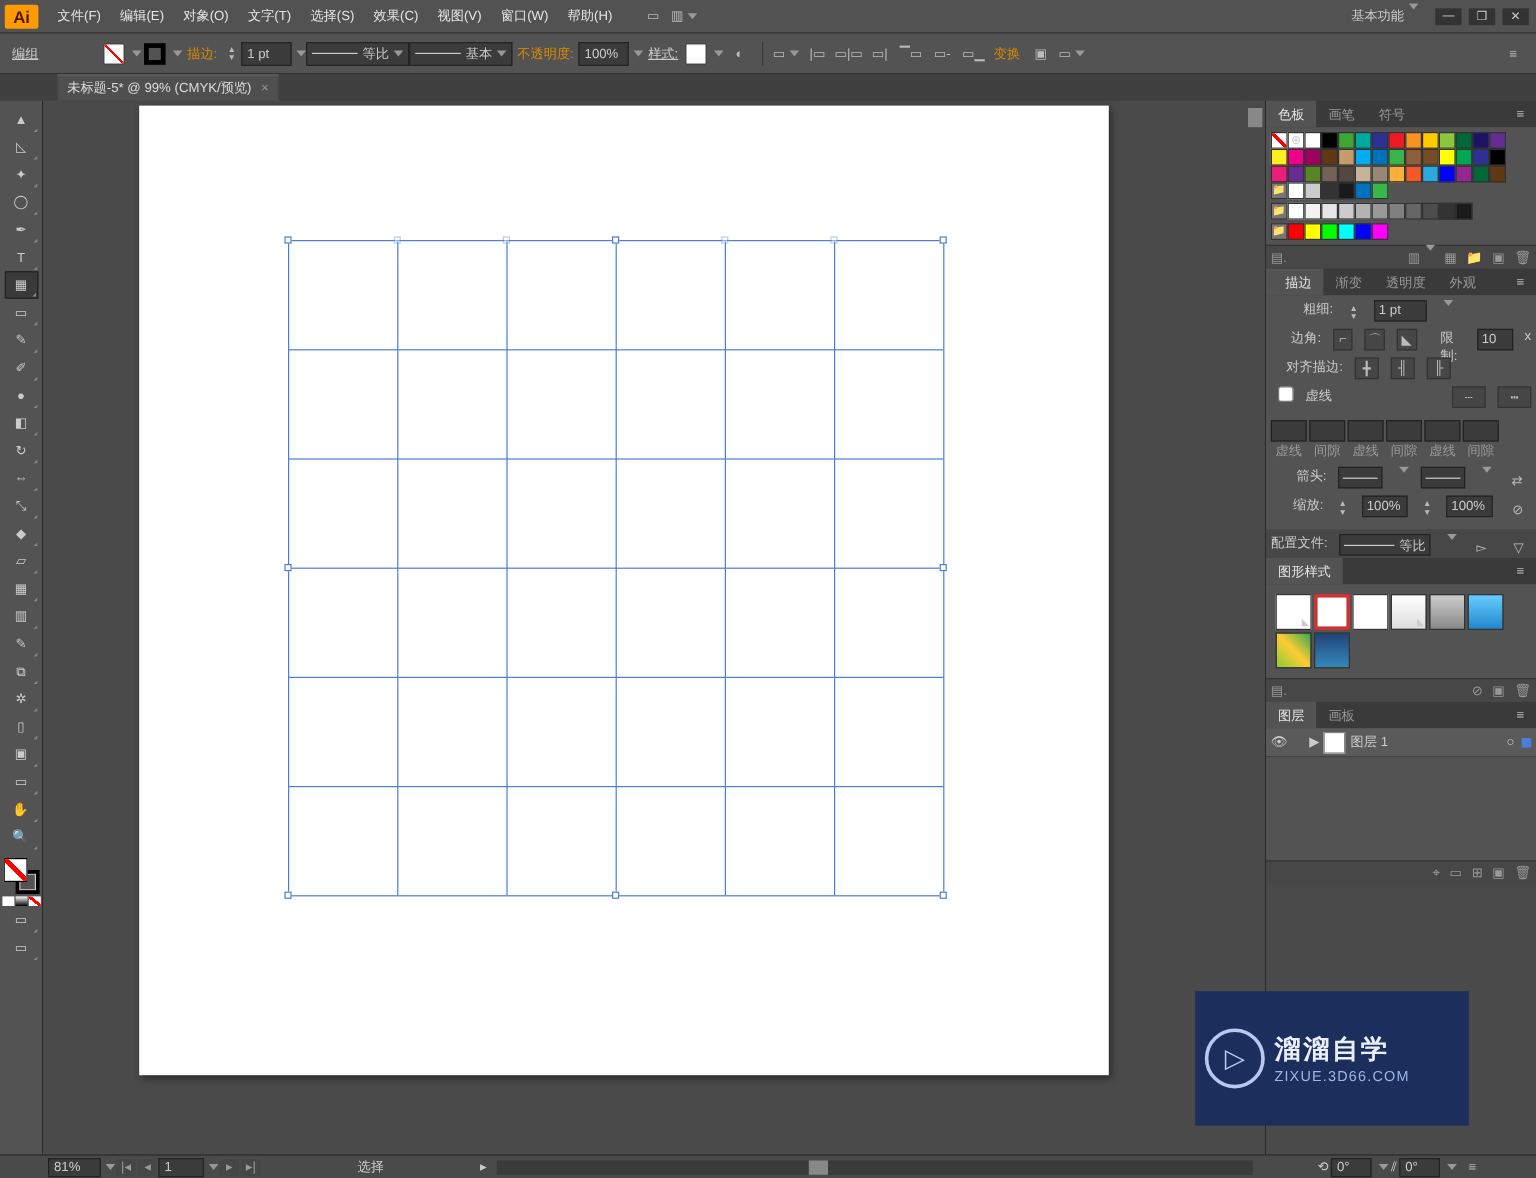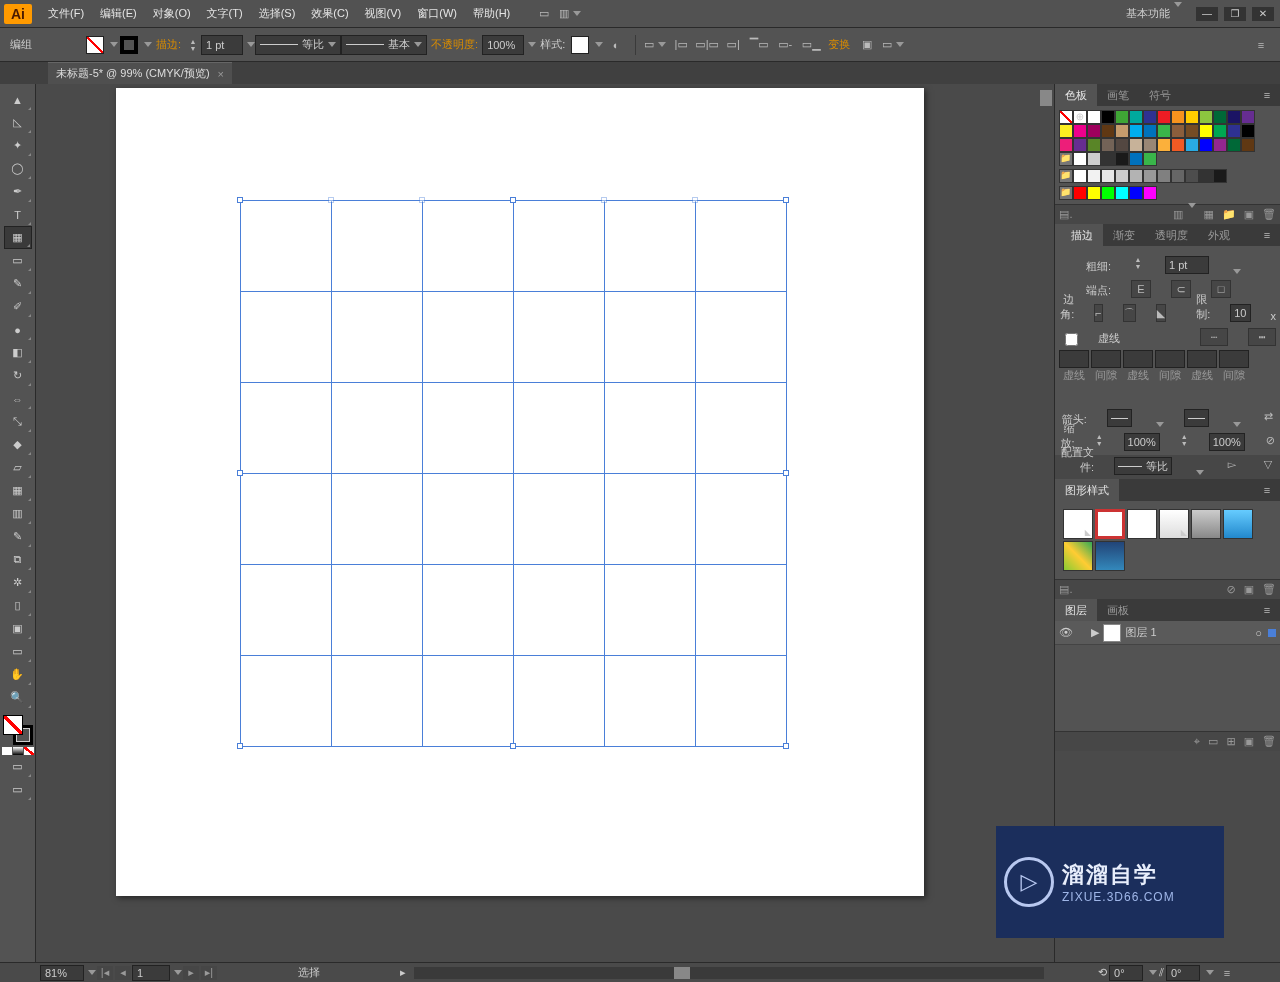--- a/index.html
+++ b/index.html
@@ -6,21 +6,21 @@
 body { width:1280px; height:982px; background:#4a4a4a; overflow:hidden; color:#ccc; }
 .row { display:flex; align-items:center; }
 .menubar { height:28px; background:#525252; display:flex; align-items:center; padding-left:4px; border-bottom:1px solid #2a2a2a;}
 .ai-logo { width:28px; height:20px; background:#ff9a00; color:#4a1a00; font-weight:bold; font-size:14px; display:flex; align-items:center; justify-content:center; margin-right:8px; border-radius:2px;}
 .menu-item { padding:4px 8px; color:#e5e5e5; cursor:default; }
 .ws-label { margin-left:auto; padding:4px 8px; }
 .win-btns { display:flex; gap:6px; margin:0 6px; }
 .win-btn { width:22px; height:14px; background:#333; display:flex; align-items:center; justify-content:center; color:#ccc; font-size:10px;}
 .ctrlbar { height:34px; background:#535353; display:flex; align-items:center; padding:0 6px; border-bottom:1px solid #2a2a2a;}
 .ctrl-label { color:#d88b00; margin:0 4px; }
-.ctrl-label2 { color:#ccc; margin:16px 4px; }
+.ctrl-label2 { color:#ccc; margin:16px 4px;text-decoration:underline; }
 .small-input { background:#3b3b3b; border:1px solid #222; color:#ccc; height:20px; padding:0 4px; width:42px; display:flex; align-items:center;}
 .small-drop { background:#3b3b3b; border:1px solid #222; height:20px; padding:0 4px; display:flex; align-items:center; min-width:60px; position:relative;}
 .small-drop .line { flex:1; height:1px; background:#ccc; margin-right:4px;}
 .tri { width:0; height:0; border-left:4px solid transparent; border-right:4px solid transparent; border-top:5px solid #999; margin-left:4px;}
 .swatch-btn { width:18px; height:18px; border:1px solid #222; margin:0 2px; position:relative; background:#fff;}
 .swatch-none::after{content:"";position:absolute;left:0;top:0;width:100%;height:100%;background:linear-gradient(to top right,transparent 45%,red 45%,red 55%,transparent 55%);}
 .icon-btn { width:24px; height:22px; display:flex; align-items:center; justify-content:center; color:#bbb; margin:0 1px;}
 .sep { width:1px; height:20px; background:#3a3a3a; margin:0 6px;}
 .spacer { flex:1; }
 .tabbar { height:22px; background:#404040; display:flex; align-items:center; padding-left:48px;}
@@ -46,21 +46,21 @@
 .vscroll .thumb{ position:absolute; left:2px; top:6px; width:12px; height:16px; background:#888;}
 .panels { width:226px; background:#4a4a4a; display:flex; flex-direction:column; border-left:1px solid #2a2a2a;}
 .panel-tabs { display:flex; background:#3a3a3a; height:22px; align-items:flex-end;}
 .ptab { padding:3px 10px; color:#999; background:#3a3a3a; height:22px; display:flex; align-items:center;}
 .ptab.active { background:#535353; color:#e5e5e5;}
 .panel-body { background:#535353; padding:4px; }
 .sw-grid { display:grid; grid-template-columns:repeat(14,14px); gap:0;}
 .sw { width:14px; height:14px; border:1px solid #333;}
 .panel-foot { height:20px; background:#474747; display:flex; align-items:center; padding:0 4px; gap:8px; border-top:1px solid #333;}
 .panel-foot .ico{ color:#999; font-size:11px;}
-.stroke-row { display:flex; align-items:flex-end; height:24px; gap:20px;}
+.stroke-row { display:flex; align-items:flex-start; height:24px; gap:10px;}
 .stroke-row .lab { width:52px; text-align:right; color:#ccc;}
 .mini-box { background:#3b3b3b; border:1px solid #222; height:18px; width:44px; display:flex; align-items:center; padding:0 3px;}
 .btn3 { width:20px; height:18px; background:#464646; border:1px solid #333; display:flex; align-items:center; justify-content:center; color:#bbb;}
 .dash-row { display:flex; gap:2px; margin-top:4px;}
 .dash-in { width:30px; height:18px; background:#3b3b3b; border:1px solid #222;}
 .dash-lab { display:flex; gap:2px; font-size:10px; color:#999;}
 .dash-lab span{ width:30px; text-align:center;}
 .gstyle-grid { display:flex; flex-wrap:wrap; gap:2px; padding:4px;}
 .gs { width:30px; height:30px; border:1px solid #333; background:#fff;}
 .layer-row { display:flex; align-items:center; height:24px; background:#5a5a5a; border-bottom:1px solid #444;}
@@ -343,37 +343,37 @@
     <div class="panel-body">
       <div class="stroke-row">
         <span class="lab">粗细:</span>
         <span class="icon-btn" style="width:12px;font-size:7px;flex-direction:column;line-height:7px">▲<br>▼</span>
         <div class="mini-box">
             <span>1 pt</span>
           </div>
           <span class="tri"></span>
       </div>
       <div class="stroke-row">
-        <span class="lab">端点:</span>
-        <div class="btn3">E</div>
-        <div class="btn3">⊂</div>
-        <div class="btn3">□</div>
-      </div>
-      <div class="stroke-row">
         <span class="lab">边角:</span>
         <div class="btn3">⌐</div>
         <div class="btn3">⌒</div>
         <div class="btn3">◣</div>
         <span style="margin-left:10px">限制:</span>
         <div class="mini-box" style="width:35px">
             <span>10</span>
           </div>
         <span>x</span>
       </div>
       <div class="stroke-row">
+        <span class="lab" style="width:60px">对齐描边:</span>
+        <div class="btn3">╋</div>
+        <div class="btn3">╢</div>
+        <div class="btn3">╟</div>
+      </div>
+      <div class="stroke-row">
         <input type="checkbox" style="margin-left: 6px;">
         <span>虚线</span>
         <div class="spacer"></div>
         <div class="btn3" style="width:28px">┄</div>
         <div class="btn3" style="width:28px">┅</div>
       </div>
       <div class="dash-row">
         <div class="dash-in"></div>
         <div class="dash-in"></div>
         <div class="dash-in"></div>
@@ -382,21 +382,21 @@
         <div class="dash-in"></div>
       </div>
       <div class="dash-lab">
         <span>虚线</span>
         <span>间隙</span>
         <span>虚线</span>
         <span>间隙</span>
         <span>虚线</span>
         <span>间隙</span>
       </div>
-      <div class="stroke-row" style="margin-top:20px">
+      <div class="stroke-row" style="margin-top:6px">
         <span class="lab">箭头:</span>
         <div class="mini-box" style="width:40px">
             <div style="flex:1;height:1px;background:#ccc"></div>
           </div>
           <span class="tri"></span>
         <div class="mini-box" style="width:40px">
             <div style="flex:1;height:1px;background:#ccc"></div>
           </div>
           <span class="tri"></span>
         <span class="icon-btn">⇄</span>

